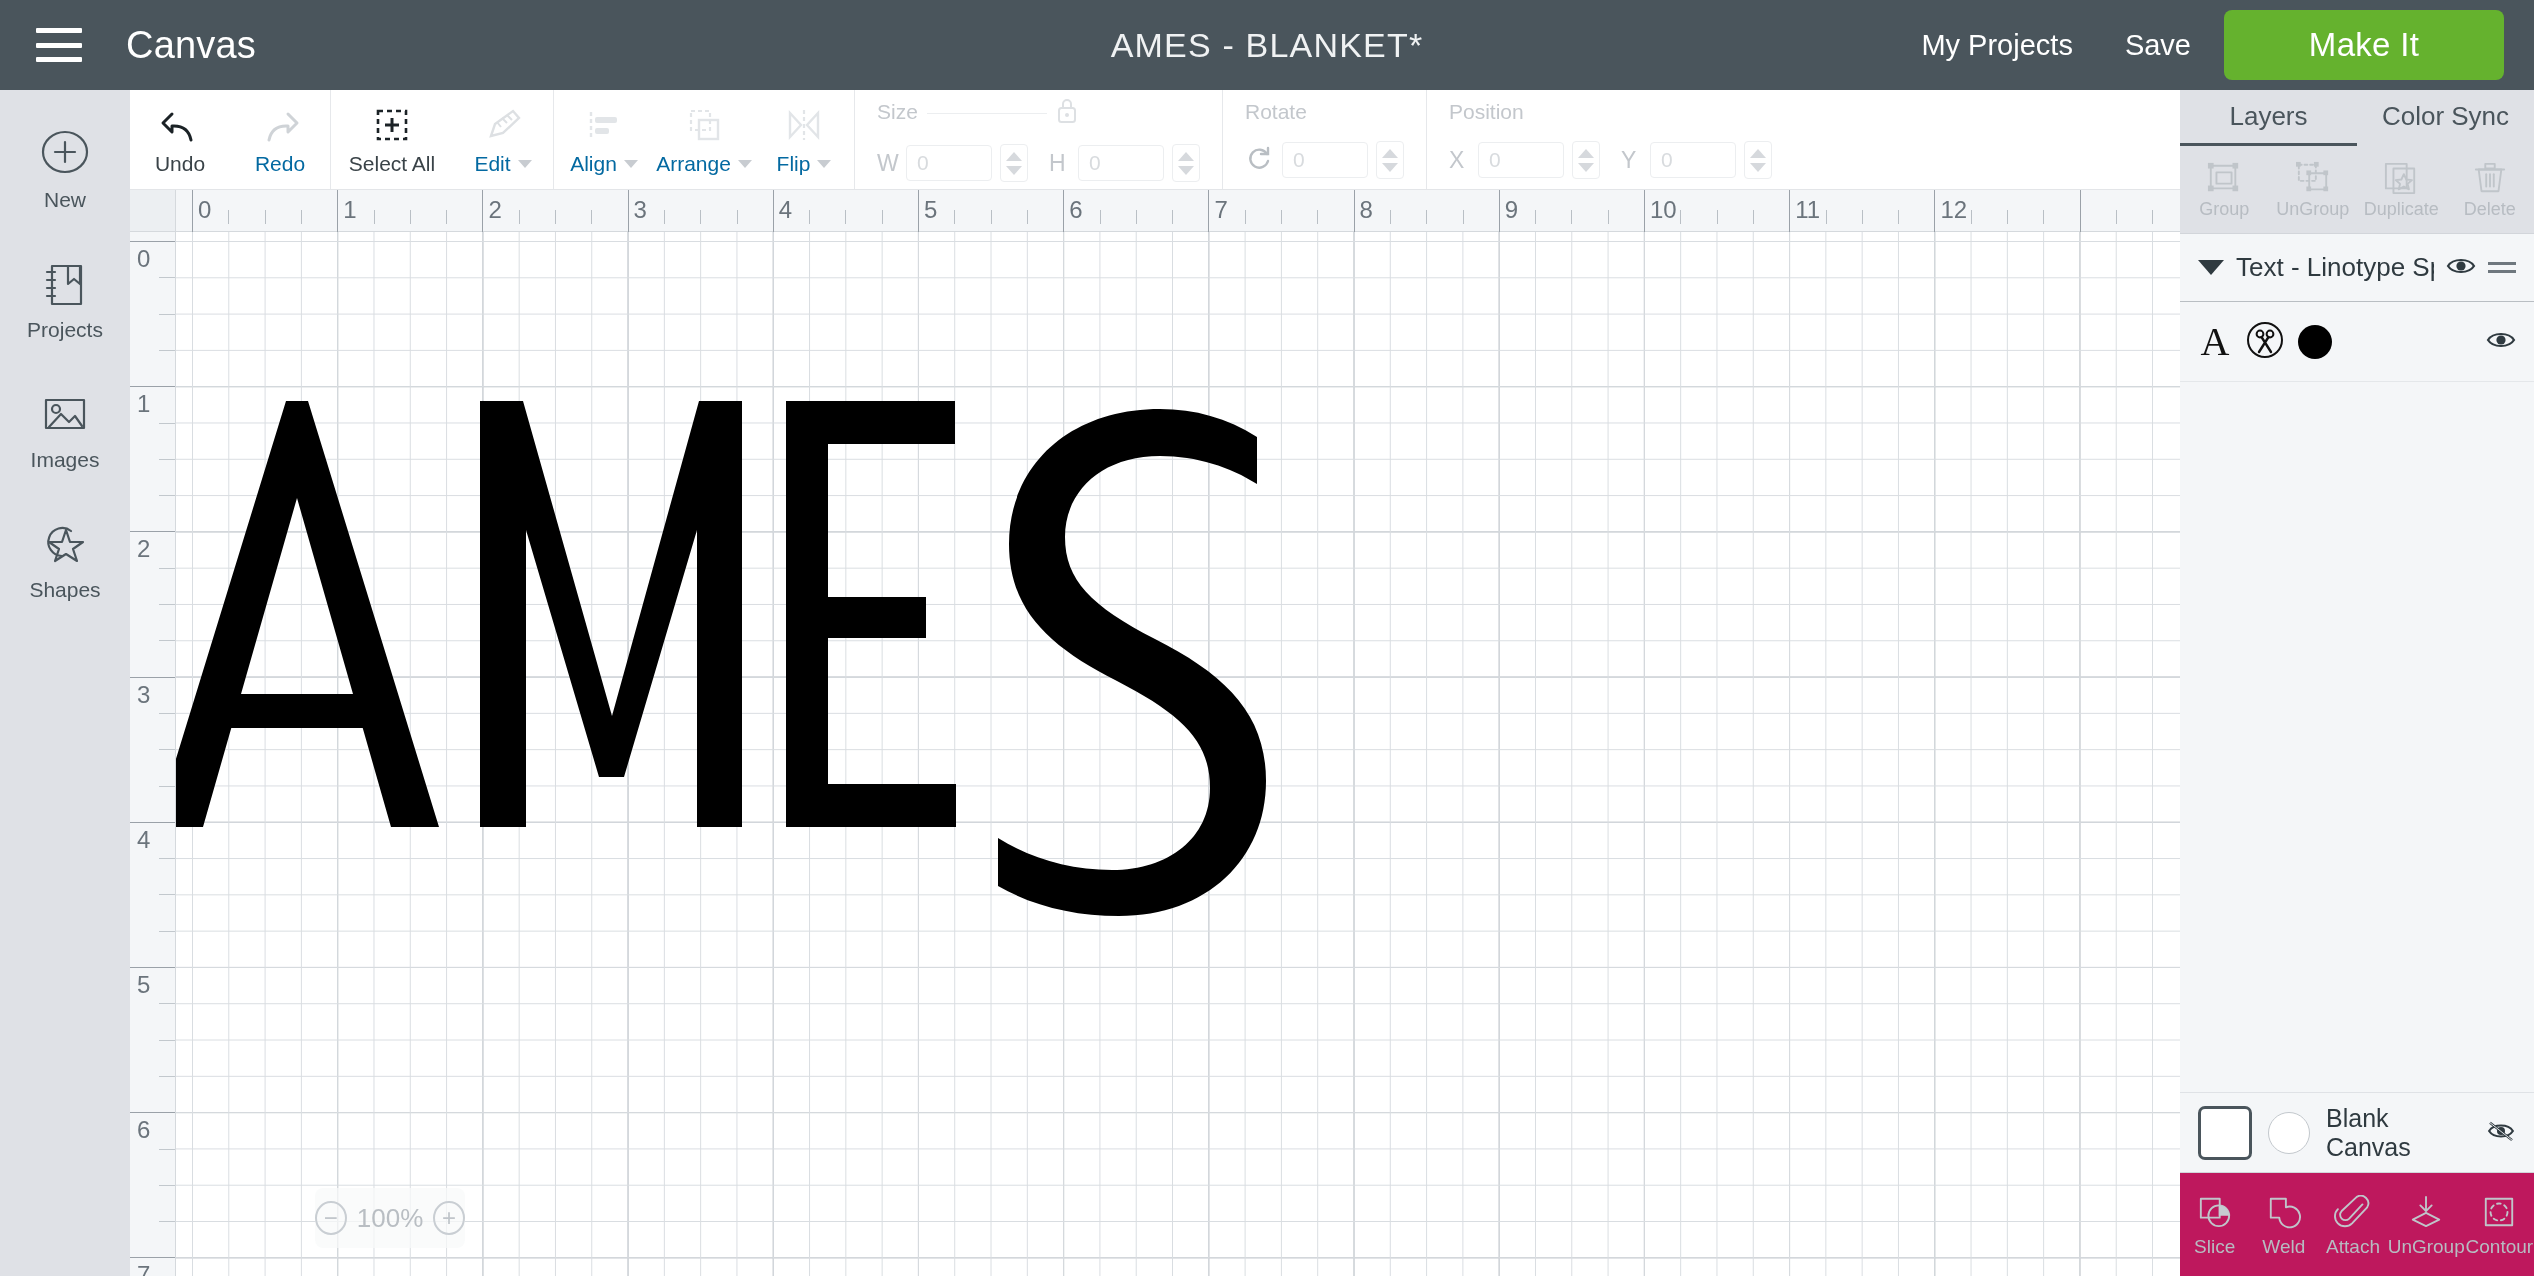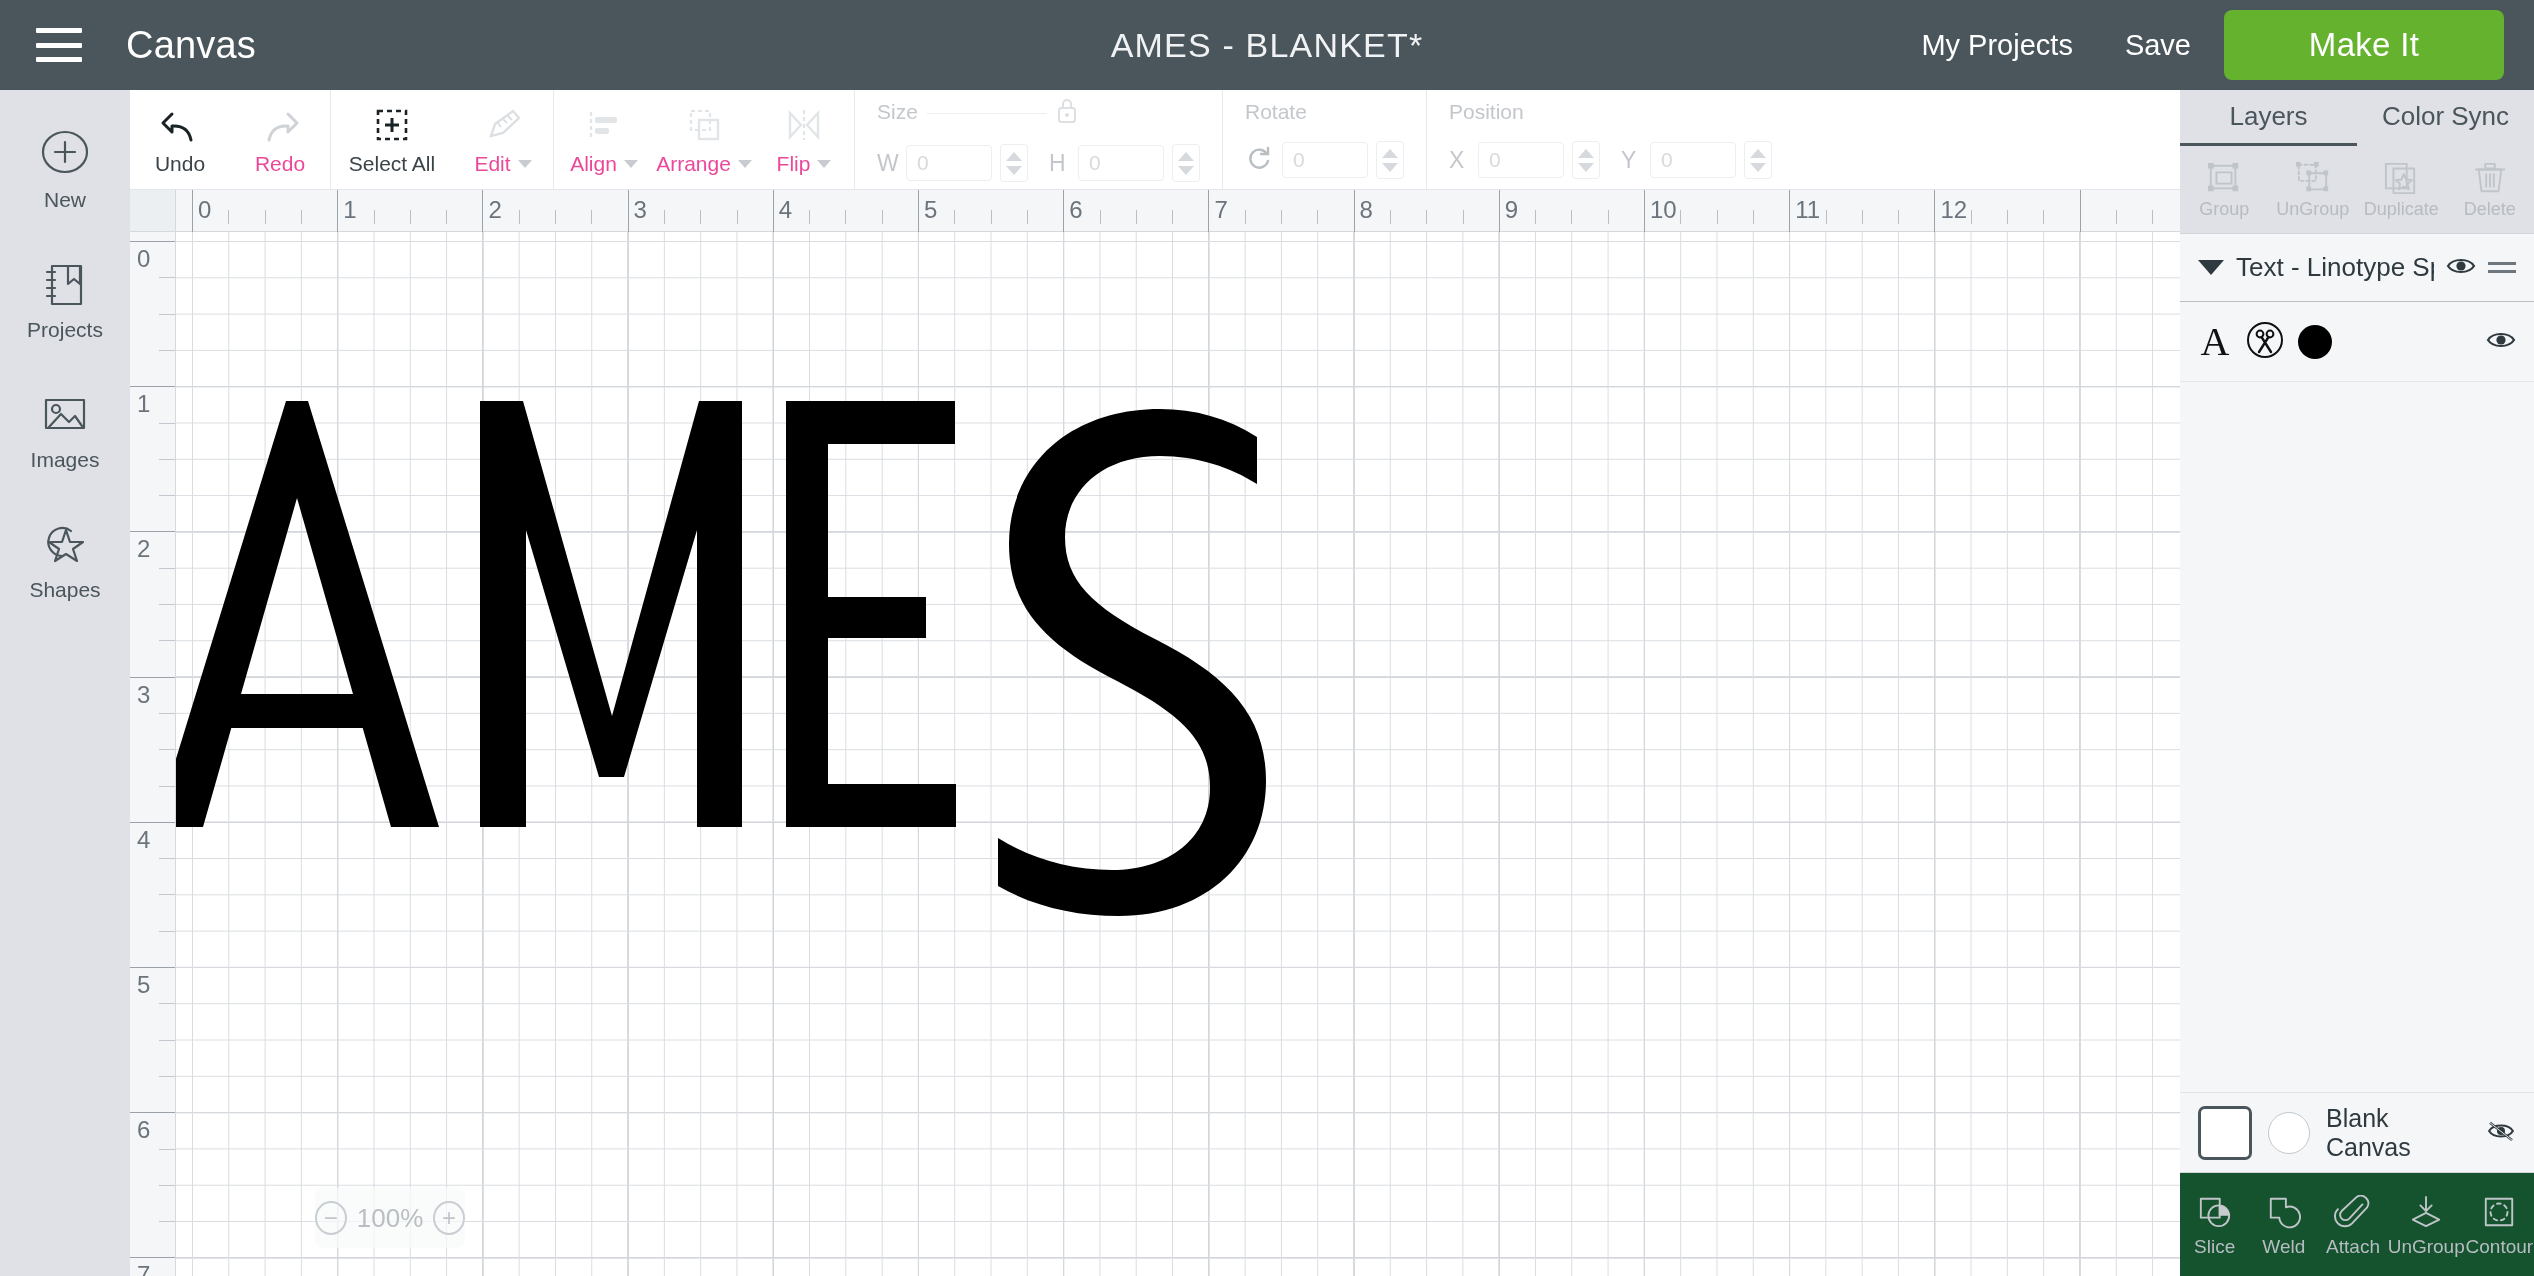--- a/index.html
+++ b/index.html
@@ -74,21 +74,21 @@
   }
   .tb-group { display: flex; align-items: stretch; border-right: 1px solid #e6e8eb; }
   .tb-btn {
     width: 100px; display: flex; flex-direction: column;
     align-items: center; justify-content: center; gap: 4px; cursor: pointer;
   }
   .tb-btn.wide { width: 122px; }
   .tb-ico { height: 44px; display: flex; align-items: center; justify-content: center; }
   .tb-ico svg { height: 40px; }
   .tb-lbl { font-size: 21px; color: #3a4348; white-space: nowrap; display: flex; align-items: center; gap: 7px;}
-  .tb-lbl.dim { color: #ec4899; }
+  .tb-lbl.dim { color: #0369a1; }
   .caret { width: 0; height: 0; border-left: 7px solid transparent; border-right: 7px solid transparent; border-top: 8px solid #c8ccd1; display:inline-block;}
 
   .tb-field-group {
     display: flex; flex-direction: column; justify-content: center;
     padding: 0 22px; border-right: 1px solid #e6e8eb; gap: 15px;
   }
   .tfg-title { font-size: 21px; color: #c3c7cc; margin-bottom: 2px; }
   .tfg-row { display: flex; align-items: center; gap: 9px; }
   .tfg-ax { font-size: 23px; color: #c3c7cc; width: 20px; }
   .num-box {
@@ -207,21 +207,21 @@
 
   .canvas-row {
     height: 80px; display: flex; align-items: center; padding: 0 18px; gap: 16px;
     border-top: 1px solid #dfe2e6;
   }
   .cr-square { width: 54px; height: 54px; border: 3px solid #4a555c; border-radius: 7px; background:#fff; }
   .cr-circle { width: 42px; height: 42px; border-radius: 50%; border: 1px solid #c3c8cd; background:#fff; }
   .cr-lbl { flex:1; font-size: 25px; color: #2f3a40; }
 
   .bottom-tools {
-    height: 104px; background: #14532d; display: flex; align-items: center;
+    height: 104px; background: #be185d; display: flex; align-items: center;
     border-top: 1px solid #d2d5da;
   }
   .bt { flex:1; display:flex; flex-direction:column; align-items:center; justify-content:center; gap:4px; cursor:pointer; }
   .bt-ico { height: 40px; display:flex; align-items:center; justify-content:center; }
   .bt-lbl { font-size: 19px; color: #b7bcc2; white-space: nowrap; }
 
   .st0 { fill:none; stroke:#4a555c; stroke-width:2.2; stroke-linejoin:round; stroke-linecap:round; }
   .gr0 { fill:none; stroke:#c0c5ca; stroke-width:2; stroke-linejoin:round; stroke-linecap:round; }
 </style>
 </head>

